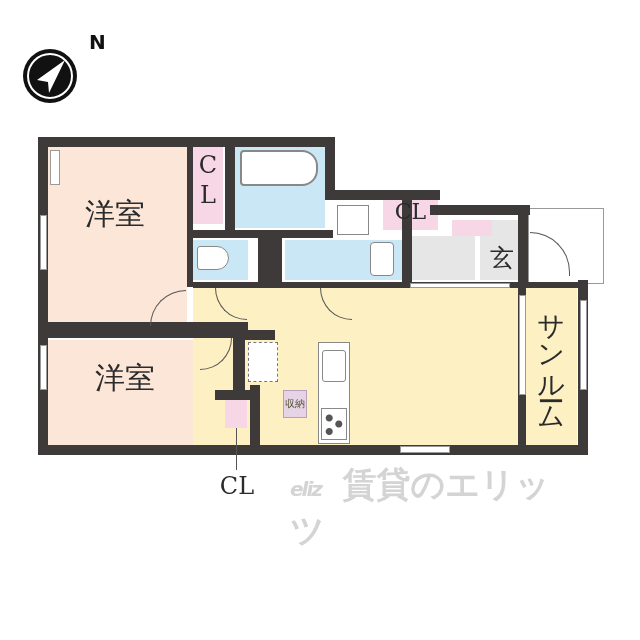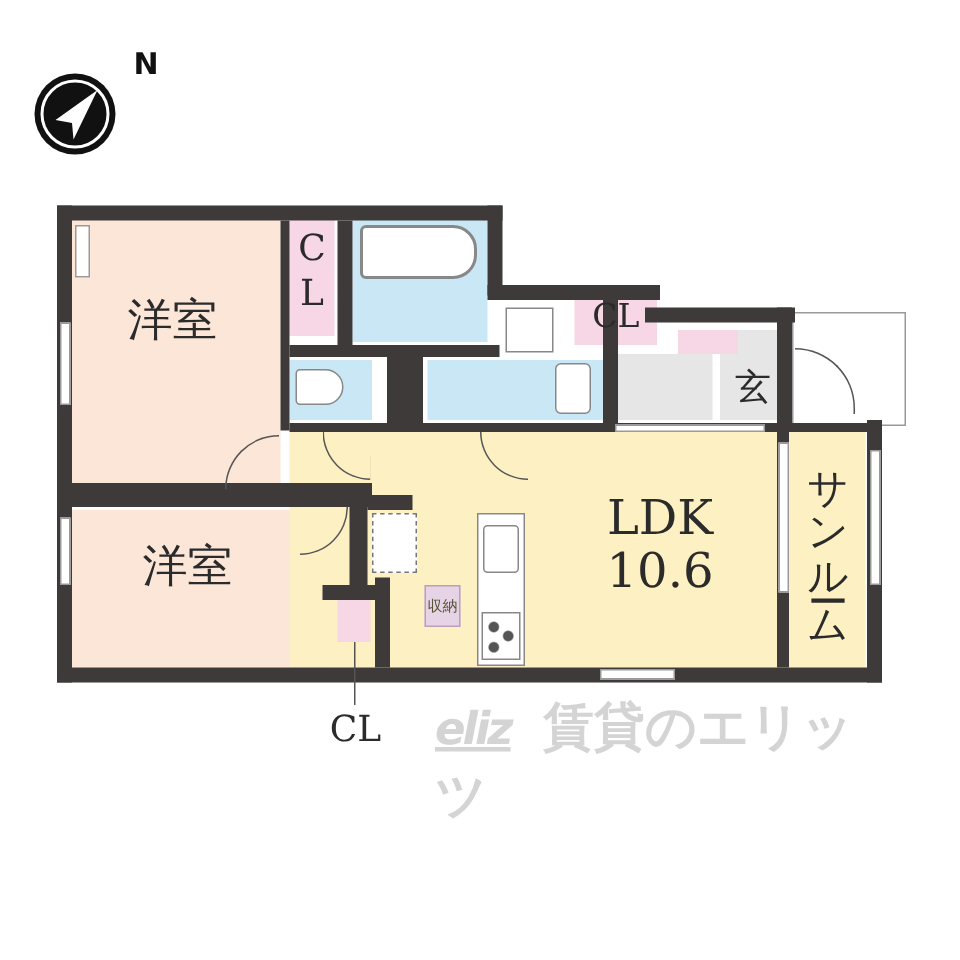--- a/index.html
+++ b/index.html
@@ -91,39 +91,35 @@
   <div class="fixture" style="left:283px;top:390px;width:24px;height:28px;background:#e7d3e6;border:1px solid #b9a0b8;font-size:11px;color:#553;display:flex;align-items:center;justify-content:center;">
     <span style="writing-mode:horizontal-tb;font-size:10px;">収納</span>
   </div>
 
   <div class="room-text" style="left:60px;top:198px;width:110px;font-size:30px;">
     <div>洋室</div>
   </div>
   <div class="room-text" style="left:70px;top:362px;width:110px;font-size:30px;">
     <div>洋室</div>
   </div>
-  <div class="room-text" style="left:385px;top:328px;width:110px;font-size:32px;">
-    <div>LDK</div>
-    <div>10.6</div>
-  </div>
   <div class="room-text" style="left:531px;top:295px;width:40px;font-size:27px;writing-mode:vertical-rl;line-height:40px;">
     <span>サンルーム</span>
   </div>
   <div class="room-text" style="left:482px;top:246px;width:40px;font-size:24px;">
     <span>玄</span>
   </div>
   <div class="room-text" style="left:193px;top:150px;width:30px;font-size:24px;line-height:30px;">
     <div>C</div>
     <div>L</div>
   </div>
   <div class="room-text" style="left:383px;top:200px;width:55px;font-size:22px;">
     <span>CL</span>
   </div>
   <div class="abs" style="left:236px;top:428px;width:1px;height:42px;background:#555;"></div>
   <div class="room-text" style="left:210px;top:474px;width:54px;font-size:24px;">
     <span>CL</span>
   </div>
 </div>
 
 <div class="abs" style="left:290px;top:462px;width:290px;height:40px;color:#d4d4d4;font-family:'DejaVu Sans',sans-serif;font-weight:bold;">
-  <span style="font-size:30px;font-style:italic;letter-spacing:-2px;text-decoration:underline;">eliz</span>
+  <span style="font-size:20px;font-style:italic;letter-spacing:-2px;">eliz</span>
   <span style="font-size:34px;margin-left:16px;">賃貸のエリッツ</span>
 </div>
 
 </body></html>

